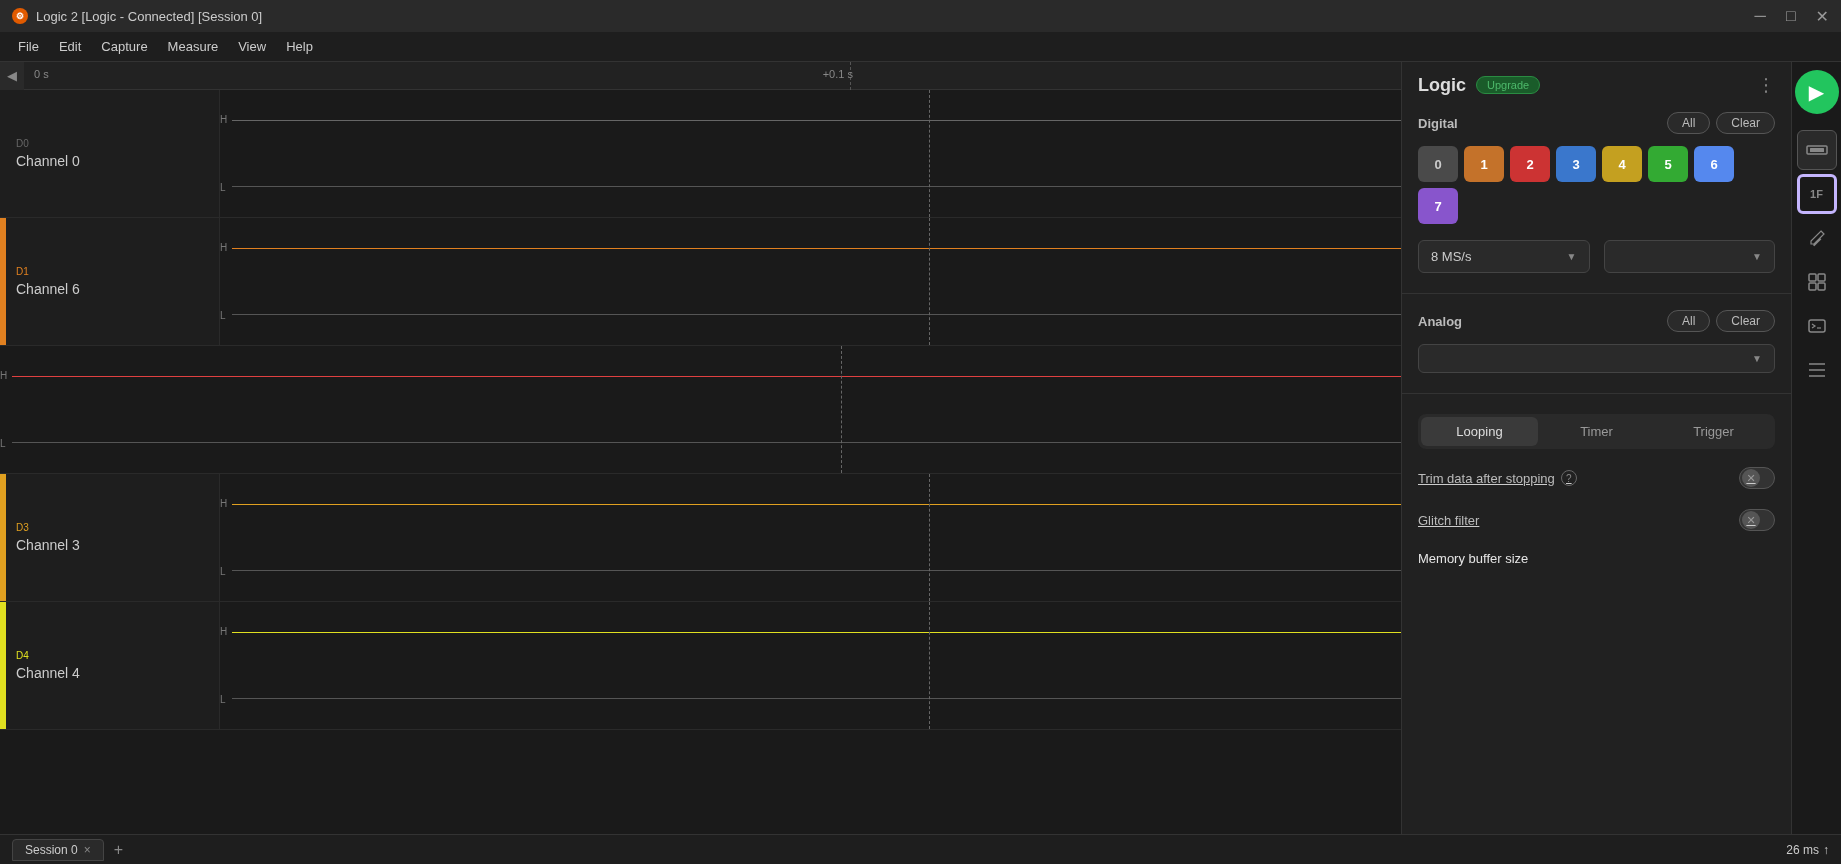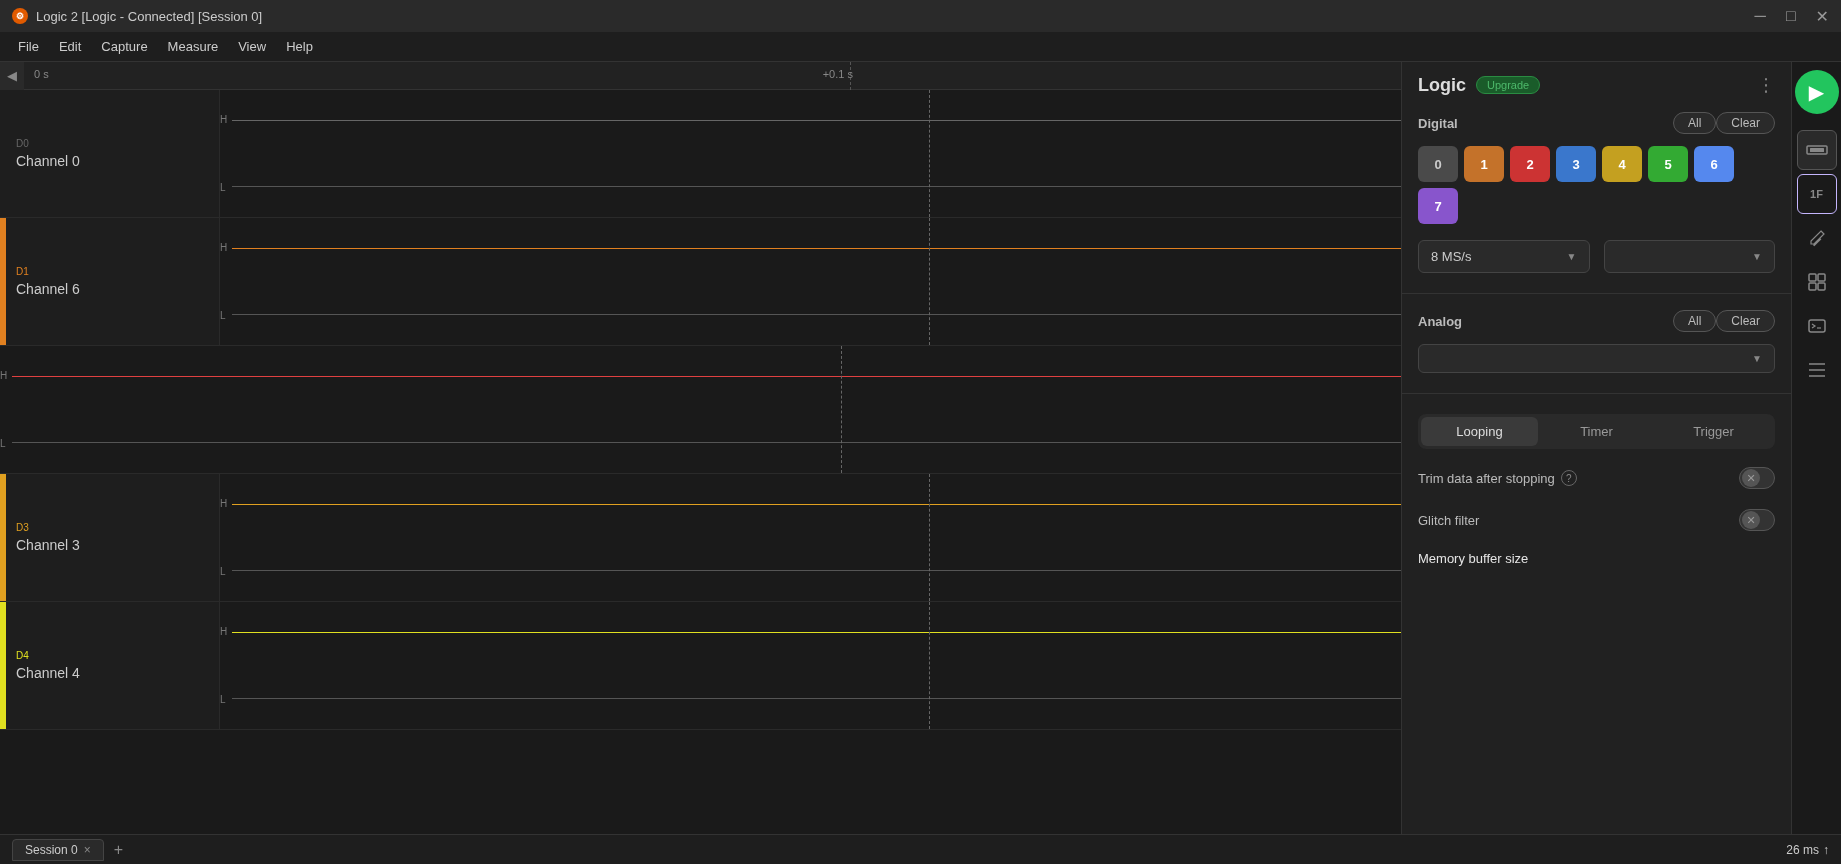--- a/index.html
+++ b/index.html
@@ -218,21 +218,21 @@
     .section-header {
       display: flex;
       align-items: center;
       justify-content: space-between;
       padding: 8px 16px;
     }
     .section-title {
       font-size: 13px; font-weight: 600; color: #bbb;
     }
     .section-buttons {
-      display: flex; 
+      display: flex; gap: 6px;
     }
     .section-btn {
       border: 1px solid #555;
       background: #2a2a2a;
       color: #bbb;
       border-radius: 14px;
       padding: 3px 14px;
       font-size: 12px;
       cursor: pointer;
     }
@@ -318,20 +318,21 @@
       color: #ddd;
       font-weight: 500;
     }
 
     
     .toggle-row {
       display: flex;
       align-items: center;
       justify-content: space-between;
       padding: 10px 16px;
+      text-decoration: underline;
     }
     .toggle-label-row {
       display: flex; align-items: center; gap: 6px;
     }
     .toggle-label { color: #bbb; font-size: 13px; }
     .help-icon {
       width: 16px; height: 16px;
       border: 1px solid #666;
       border-radius: 50%;
       display: flex; align-items: center; justify-content: center;
@@ -624,21 +625,21 @@
 
   <div class="right-sidebar">
     <div class="sidebar-icon play">▶</div>
     <div style="height:8px;"></div>
     <div class="sidebar-icon active-frame">
       <svg width="22" height="16" viewBox="0 0 22 16" fill="none">
         <rect x="1" y="4" width="20" height="8" rx="1" stroke="#888" stroke-width="1.5" fill="none"></rect>
         <rect x="4" y="6" width="14" height="4" rx="0.5" fill="#888"></rect>
       </svg>
     </div>
-    <div class="sidebar-icon" style="font-size:11px; color:#888; border:1px solid #c4b5fd; border-radius:6px; font-weight:bold;">1F</div>
+    <div class="sidebar-icon" style="font-size:11px; color:#888; border:3px solid #c4b5fd; border-radius:6px; font-weight:bold;">1F</div>
     <div class="sidebar-icon">
       <svg width="20" height="20" viewBox="0 0 20 20" fill="none">
         <rect x="3" y="14" width="10" height="2" fill="#888" transform="rotate(-45 8 12)"></rect>
         <polygon points="14,3 17,6 7,16 4,16 4,13" stroke="#888" stroke-width="1.2" fill="none"></polygon>
       </svg>
     </div>
     <div class="sidebar-icon">
       <svg width="20" height="20" viewBox="0 0 20 20" fill="none">
         <rect x="2" y="2" width="7" height="7" rx="1" stroke="#888" stroke-width="1.5" fill="none"></rect>
         <rect x="11" y="2" width="7" height="7" rx="1" stroke="#888" stroke-width="1.5" fill="none"></rect>

